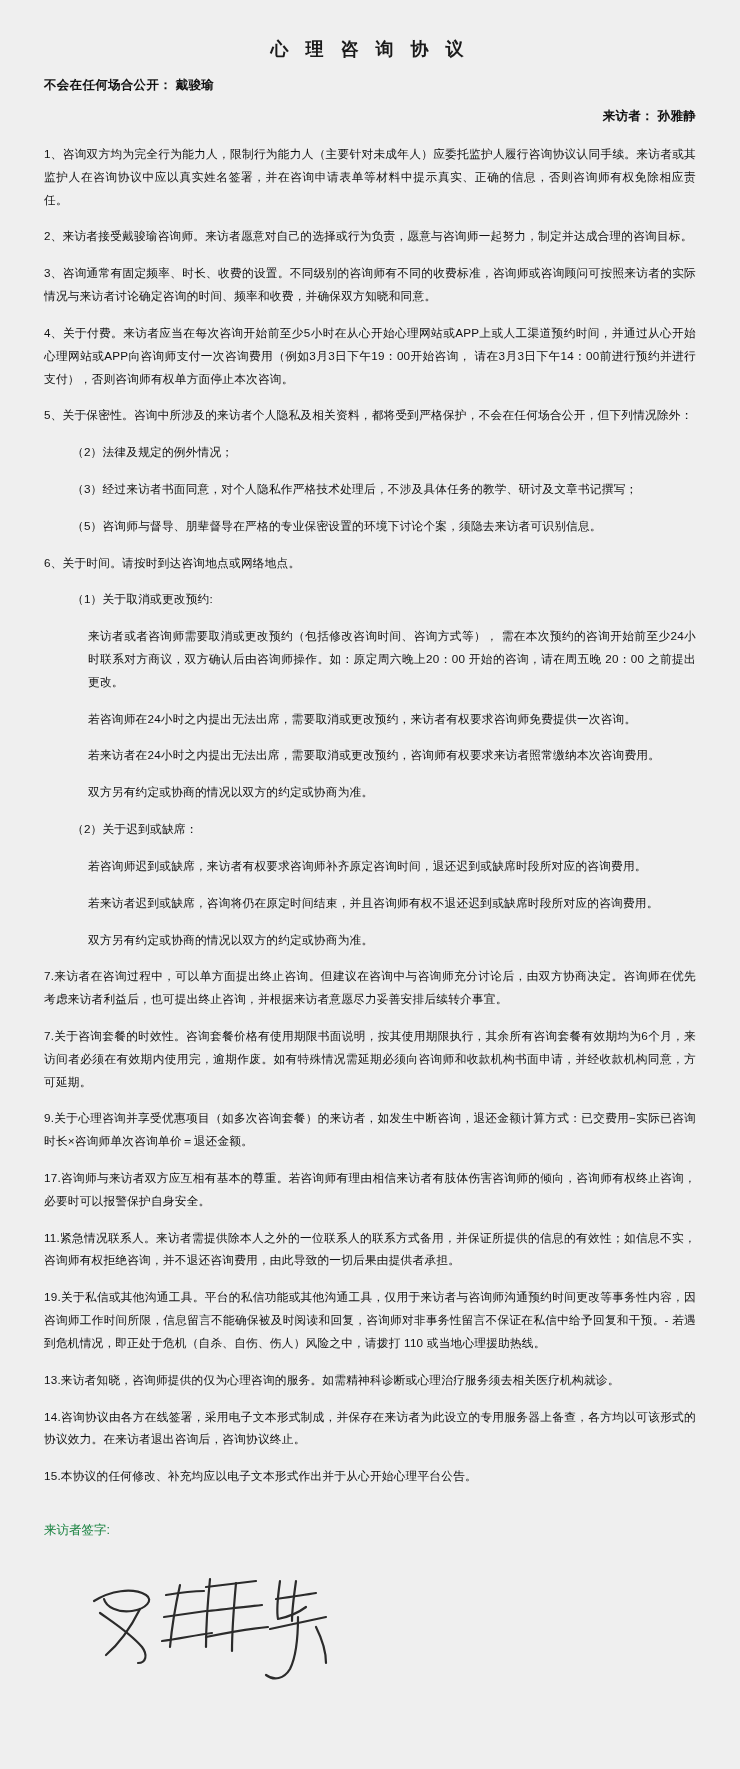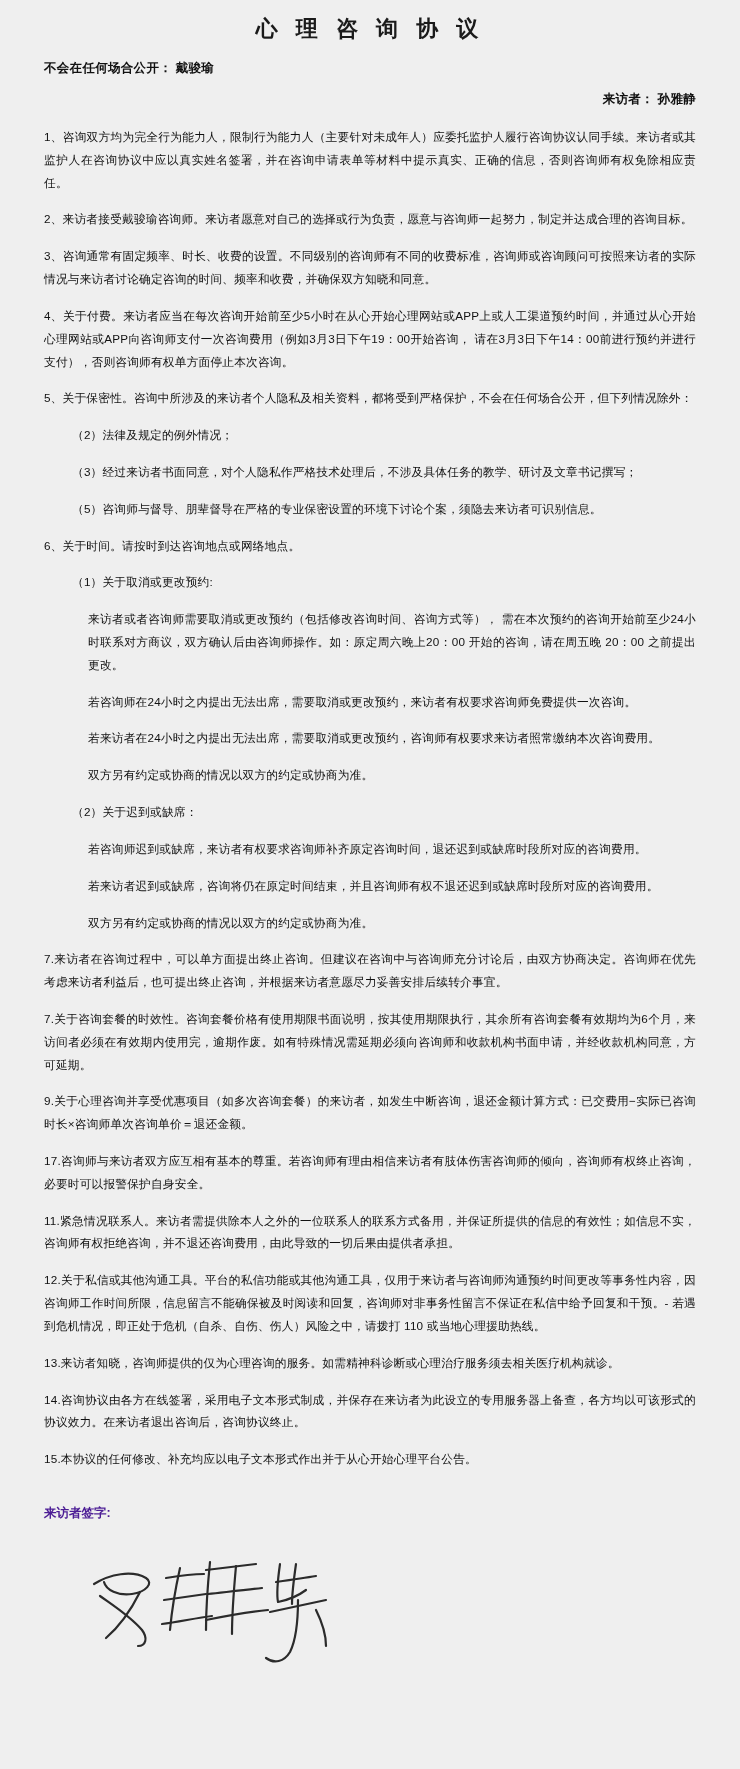--- a/index.html
+++ b/index.html
@@ -15,26 +15,27 @@
   .page {
     width: 740px;
     min-height: 1769px;
     box-sizing: border-box;
     padding: 0 44px 0 44px;
     background: #efefef;
     position: relative;
   }
   .doc-title {
     text-align: center;
-    font-size: 22px;
+    font-size: 18px;
     font-weight: 600;
     letter-spacing: 6px;
     padding-top: 14px;
     padding-bottom: 16px;
     color: #1a1a1a;
+    margin-top: 23px;
   }
   .meta-line {
     font-size: 12.5px;
     font-weight: bold;
     margin: 0 0 14px 0;
     color: #111;
     letter-spacing: 0.3px;
   }
   .meta-line.second {
     margin-bottom: 18px;
@@ -51,22 +52,21 @@
   p.indent1 {
     padding-left: 28px;
   }
   p.indent-body {
     padding-left: 44px;
   }
   .sign-label {
     font-size: 12.5px;
     margin-top: 34px;
     margin-bottom: 6px;
-    color: #4c1d95;
-    font-weight: bold;
+    color: #15803d;
   }
   .signature-area {
     height: 210px;
     position: relative;
   }
   .signature-svg {
     position: absolute;
     left: 40px;
     top: 6px;
   }
@@ -102,21 +102,21 @@
   <p class="clause indent1">（2）关于迟到或缺席：</p>
   <p class="clause indent-body">若咨询师迟到或缺席，来访者有权要求咨询师补齐原定咨询时间，退还迟到或缺席时段所对应的咨询费用。</p>
   <p class="clause indent-body">若来访者迟到或缺席，咨询将仍在原定时间结束，并且咨询师有权不退还迟到或缺席时段所对应的咨询费用。</p>
   <p class="clause indent-body">双方另有约定或协商的情况以双方的约定或协商为准。</p>
 
   <p class="clause">7.来访者在咨询过程中，可以单方面提出终止咨询。但建议在咨询中与咨询师充分讨论后，由双方协商决定。咨询师在优先考虑来访者利益后，也可提出终止咨询，并根据来访者意愿尽力妥善安排后续转介事宜。</p>
   <p class="clause">7.关于咨询套餐的时效性。咨询套餐价格有使用期限书面说明，按其使用期限执行，其余所有咨询套餐有效期均为6个月，来访间者必须在有效期内使用完，逾期作废。如有特殊情况需延期必须向咨询师和收款机构书面申请，并经收款机构同意，方可延期。</p>
   <p class="clause">9.关于心理咨询并享受优惠项目（如多次咨询套餐）的来访者，如发生中断咨询，退还金额计算方式：已交费用−实际已咨询时长×咨询师单次咨询单价＝退还金额。</p>
   <p class="clause">17.咨询师与来访者双方应互相有基本的尊重。若咨询师有理由相信来访者有肢体伤害咨询师的倾向，咨询师有权终止咨询，必要时可以报警保护自身安全。</p>
   <p class="clause">11.紧急情况联系人。来访者需提供除本人之外的一位联系人的联系方式备用，并保证所提供的信息的有效性；如信息不实，咨询师有权拒绝咨询，并不退还咨询费用，由此导致的一切后果由提供者承担。</p>
-  <p class="clause">12.关于私信或其他沟通工具。平台的私信功能或其他沟通工具，仅用于来访者与咨询师沟通预约时间更改等事务性内容，因咨询师工作时间所限，信息留言不能确保被及时阅读和回复，咨询师对非事务性留言不保证在私信中给予回复和干预。- 若遇到危机情况，即正处于危机（自杀、自伤、伤人）风险之中，请拨打 110 或当地心理援助热线。</p>
+  <p class="clause">19.关于私信或其他沟通工具。平台的私信功能或其他沟通工具，仅用于来访者与咨询师沟通预约时间更改等事务性内容，因咨询师工作时间所限，信息留言不能确保被及时阅读和回复，咨询师对非事务性留言不保证在私信中给予回复和干预。- 若遇到危机情况，即正处于危机（自杀、自伤、伤人）风险之中，请拨打 110 或当地心理援助热线。</p>
   <p class="clause">13.来访者知晓，咨询师提供的仅为心理咨询的服务。如需精神科诊断或心理治疗服务须去相关医疗机构就诊。</p>
   <p class="clause">14.咨询协议由各方在线签署，采用电子文本形式制成，并保存在来访者为此设立的专用服务器上备查，各方均以可该形式的协议效力。在来访者退出咨询后，咨询协议终止。</p>
   <p class="clause">15.本协议的任何修改、补充均应以电子文本形式作出并于从心开始心理平台公告。</p>
 
   <div class="sign-label">来访者签字:</div>
 
   <div class="signature-area">
     <svg class="signature-svg" width="260" height="150" viewBox="0 0 260 150">
       <g fill="none" stroke="#2b2b2b" stroke-width="2.2" stroke-linecap="round" stroke-linejoin="round">
         <path d="M10,50 C26,40 48,36 62,44 C70,49 62,58 48,60 C34,62 22,56 20,48"></path>

